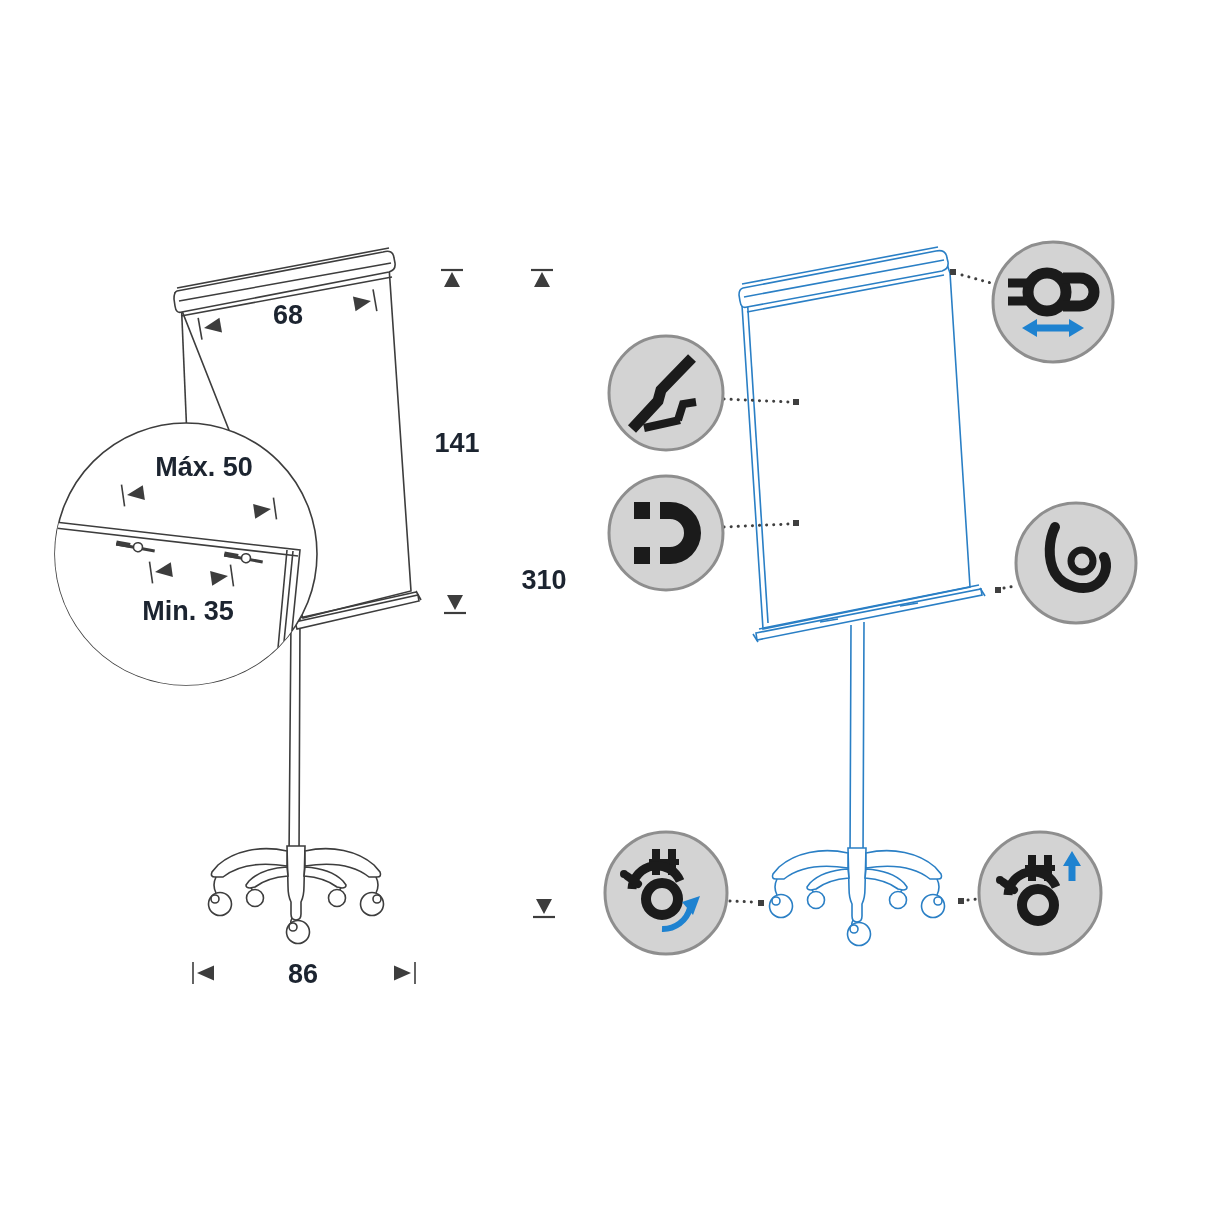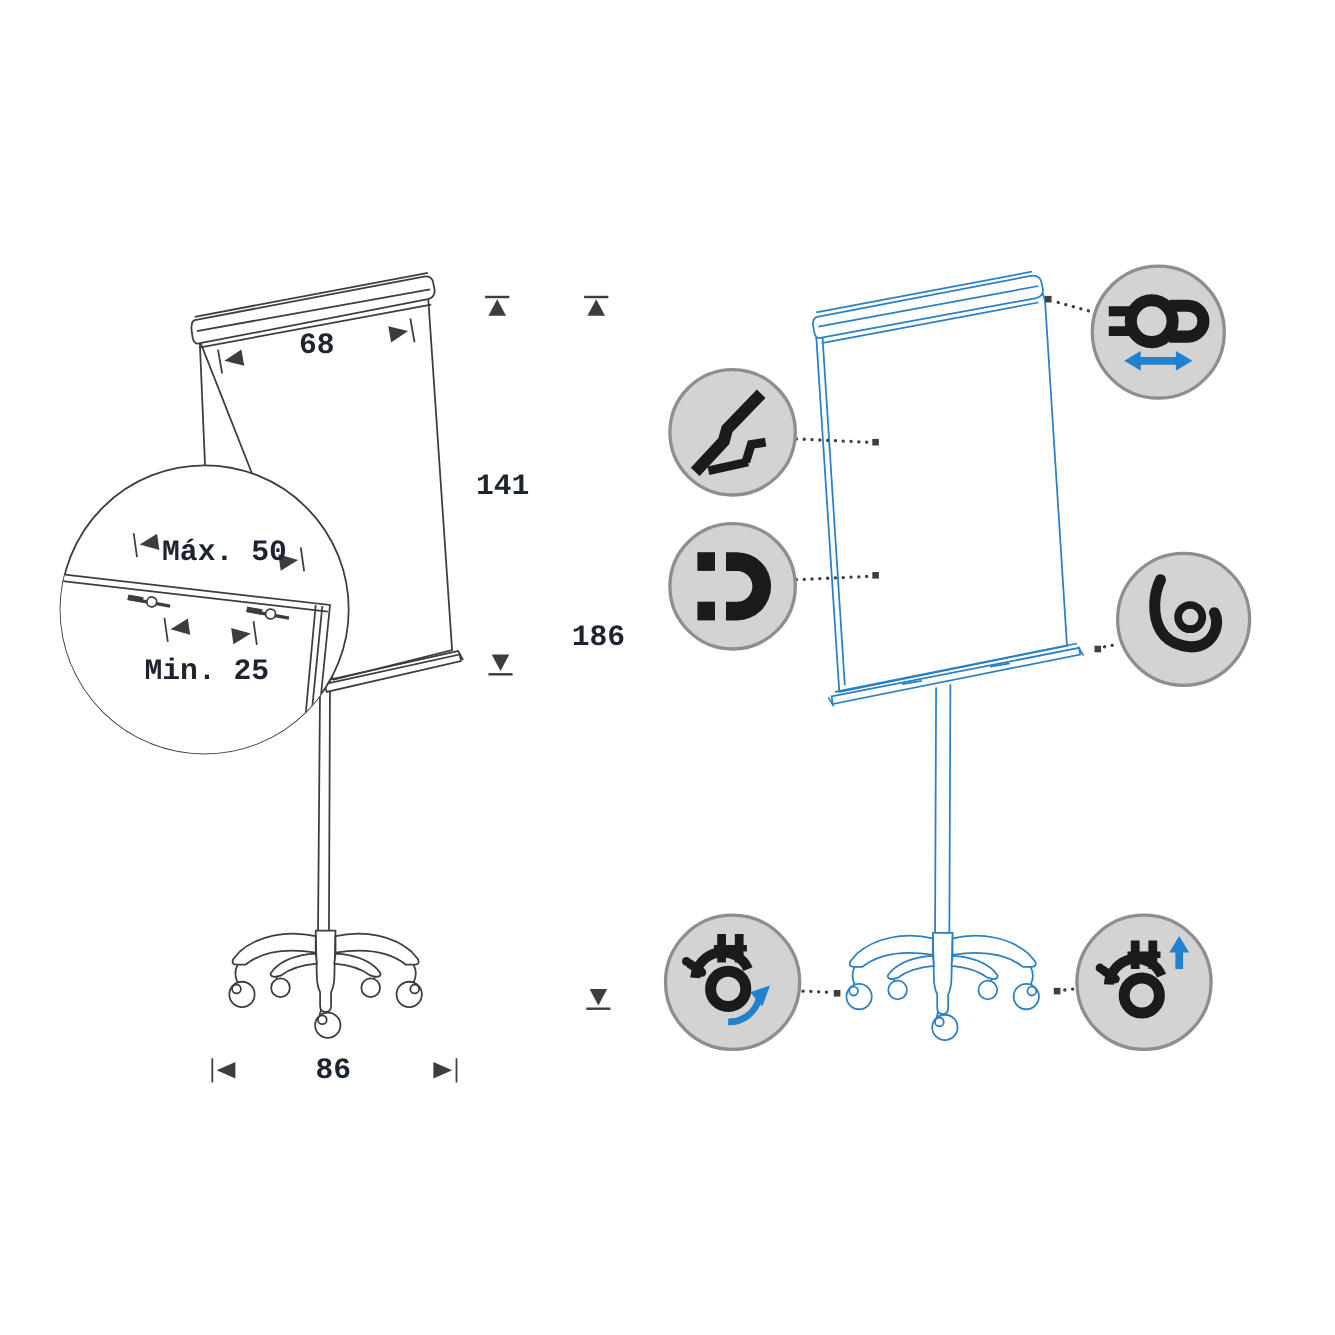--- a/index.html
+++ b/index.html
@@ -1,18 +1,18 @@
 <!DOCTYPE html>
 <html style="--background: #ffffff; --line-dark: #3d3d3d; --line-blue: #2a7fc5; --text-dark: #1c2430; --badge-fill: #d3d3d3; --badge-border: #8e8e8e; --icon-black: #1b1b1b; --accent-blue: #1e82d0; --leader: #3f3f3f;"><head>
 <meta charset="utf-8">
 <style>
   html,body{margin:0;padding:0;background:#fff;}
   #canvas{
     position:relative;width:1214px;height:1058px;background:var(--background,#fff);
-    font-family:Liberation Mono, monospace;overflow:hidden;
+    font-family:Liberation Sans, sans-serif;overflow:hidden;
   }
   svg{position:absolute;left:0;top:0;}
   .ld{stroke:var(--line-dark,#3d3d3d);fill:none;stroke-width:1.6;}
   .ldf{stroke:var(--line-dark,#3d3d3d);fill:#ffffff;stroke-width:1.6;}
   .lb{stroke:var(--line-blue,#2a7fc5);fill:none;stroke-width:1.6;}
   .lbf{stroke:var(--line-blue,#2a7fc5);fill:#ffffff;stroke-width:1.6;}
   .fill-dark{fill:var(--line-dark,#3d3d3d);stroke:none;}
   .basepart{stroke:currentColor;fill:#fff;stroke-width:1.6;}
   .basepart-n{stroke:currentColor;fill:none;stroke-width:1.6;}
   .badge{fill:var(--badge-fill,#d3d3d3);stroke:var(--badge-border,#8e8e8e);stroke-width:3;}
@@ -216,18 +216,18 @@
     <use href="#caster-glyph" transform="translate(2,4)"></use>
     <g>
       <path class="ab" style="stroke-width:7" d="M32,-12 L32,-30"></path>
       <path class="abf" d="M32,-42 L23,-27 L41,-27 Z"></path>
     </g>
   </g>
 </svg>
 
 <div class="dim-label" style="left:288px;top:315px;">68</div>
 <div class="dim-label" style="left:457px;top:443px;">141</div>
-<div class="dim-label" style="left:544px;top:580px;">186</div>
+<div class="dim-label" style="left:544px;top:580px;">310</div>
 <div class="dim-label" style="left:303px;top:974px;">86</div>
-<div class="dim-label" style="left:204px;top:467px;margin-top:36px;">Máx. 50</div>
-<div class="dim-label" style="left:188px;top:611px;">Min. 25</div>
+<div class="dim-label" style="left:204px;top:467px;">Máx. 50</div>
+<div class="dim-label" style="left:188px;top:611px;">Min. 35</div>
 
 </div>
 
 </body></html>

